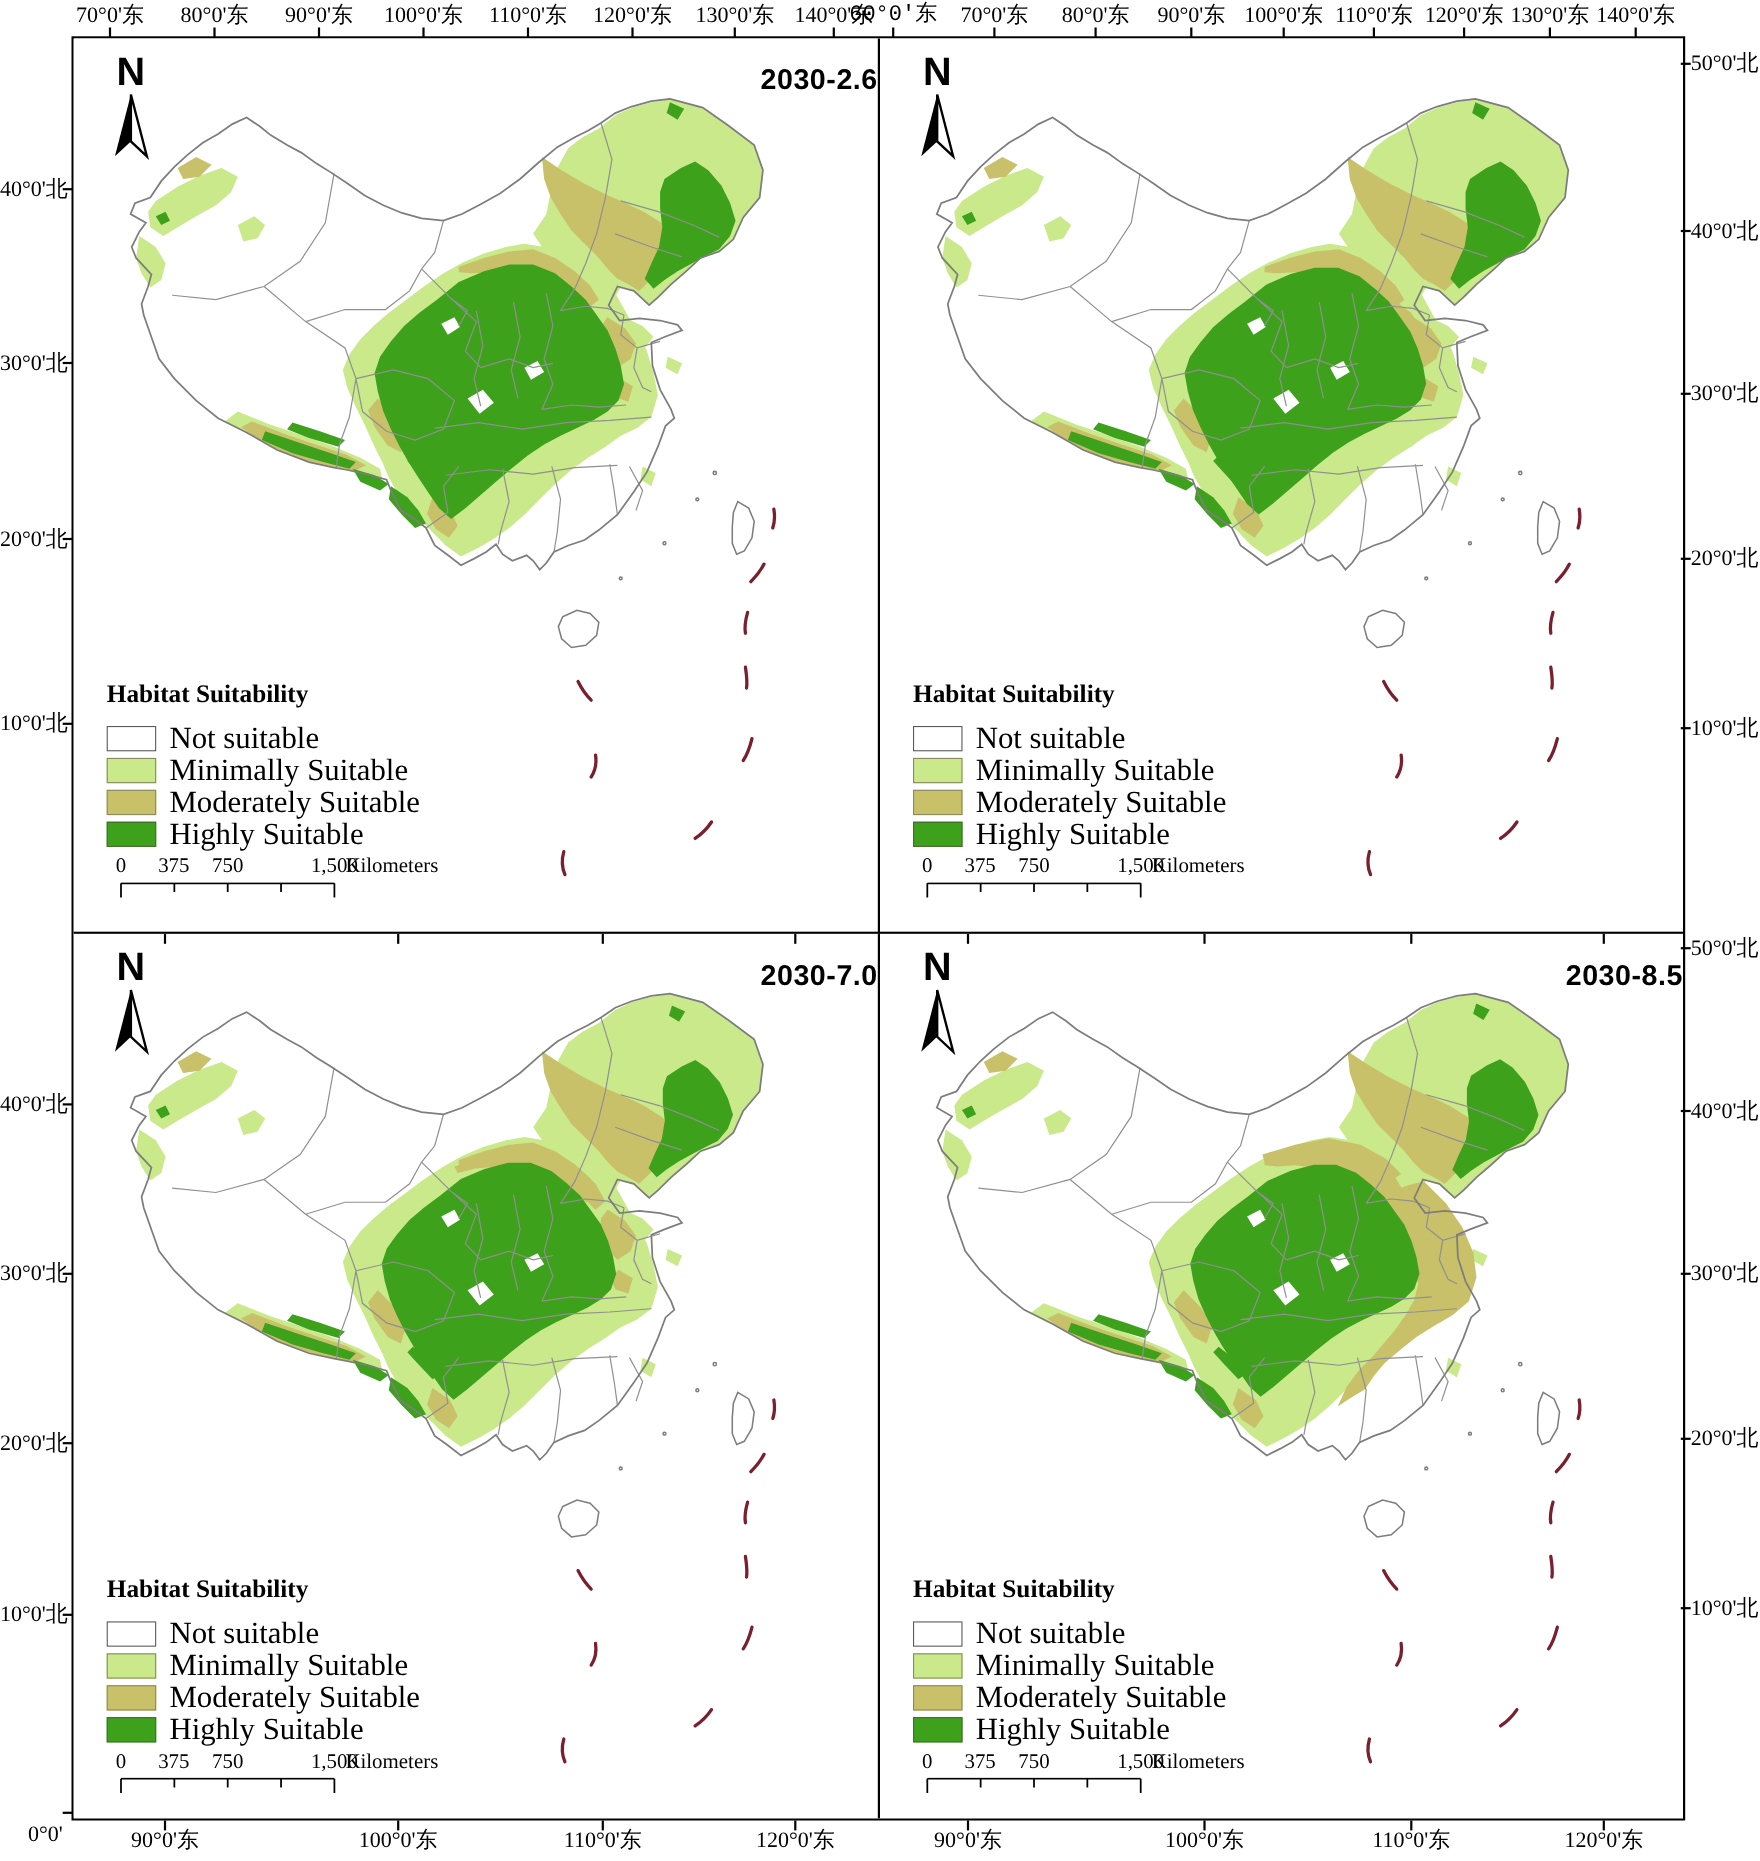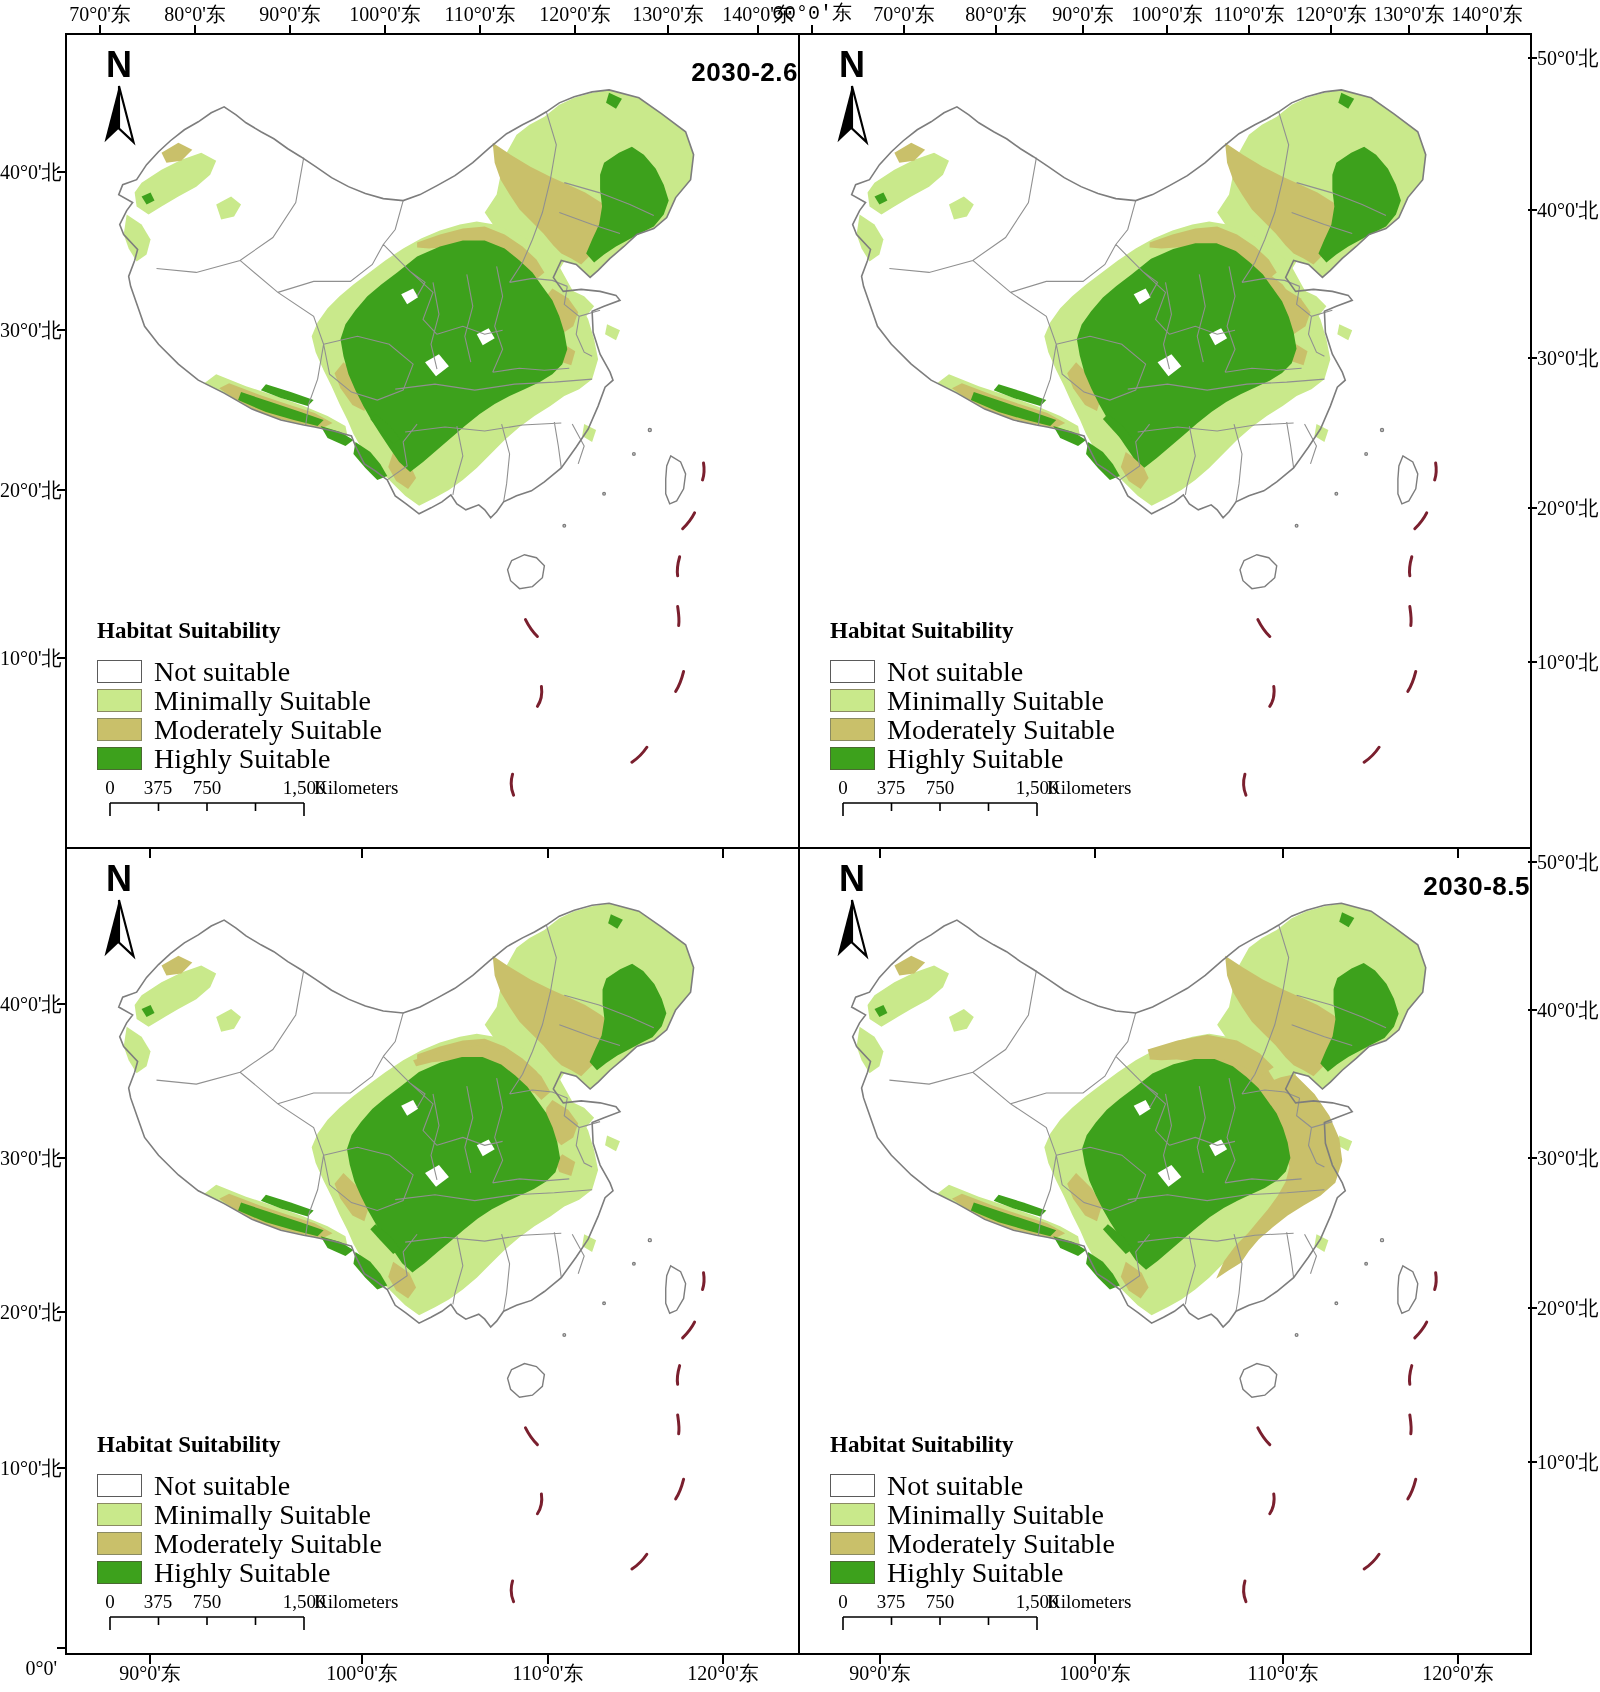--- a/index.html
+++ b/index.html
@@ -255,20 +255,21 @@
     </section>
 
     <section class="panel p3">
       <svg class="map" viewBox="0 0 735 814" preserveAspectRatio="none">
         <use href="#hab70"></use>
           <use href="#prov"></use>
           <use href="#outline"></use>
           <use href="#isl"></use>
           <use href="#dash"></use>
       </svg>
+      <h2 class="ptitle">2030-7.0</h2>
       <div class="north">
         <div class="north-n">N</div>
         <svg viewBox="0 0 40 64">
           <polygon points="20,2 5,60 20,46" fill="#000"></polygon>
           <polygon points="20,2 35,60 20,46" fill="#fff" stroke="#000" stroke-width="2.2"></polygon>
         </svg>
       </div>
       <div class="legend">
         <div class="ltitle">Habitat Suitability</div>
         <div class="lrow">

